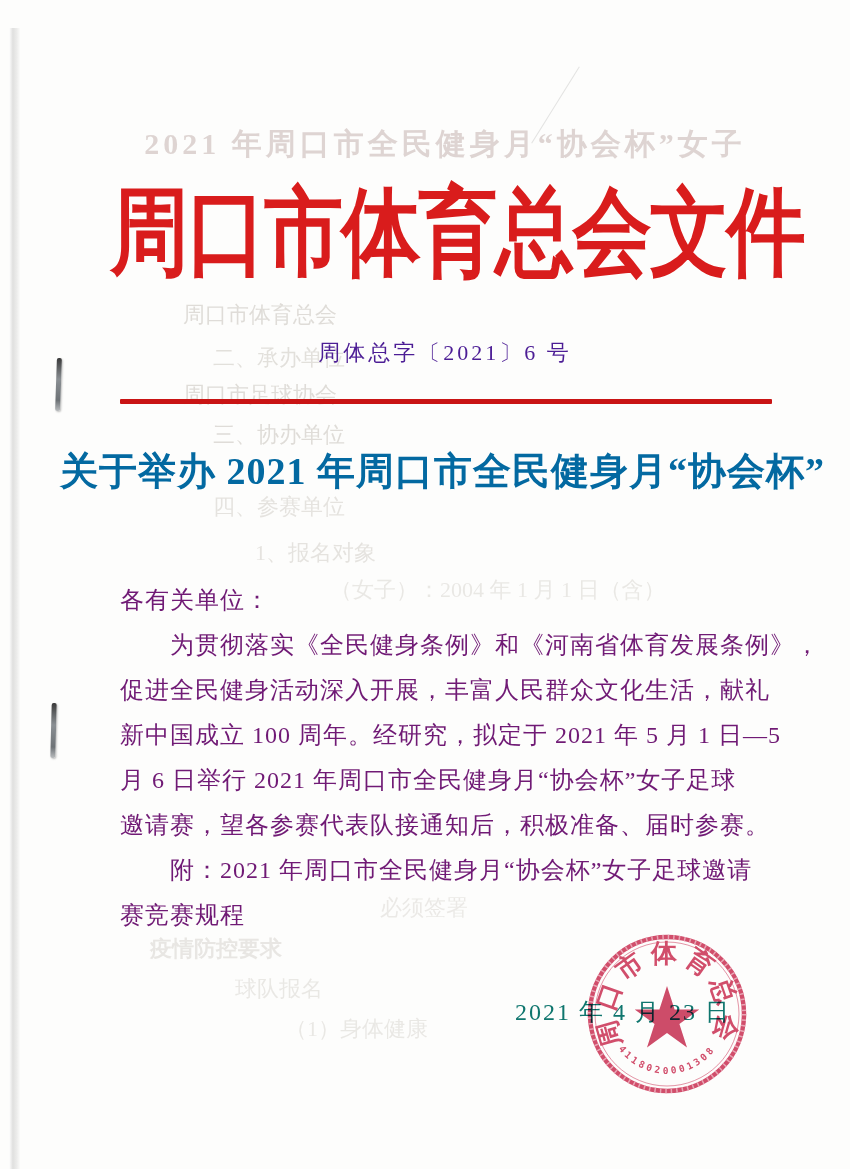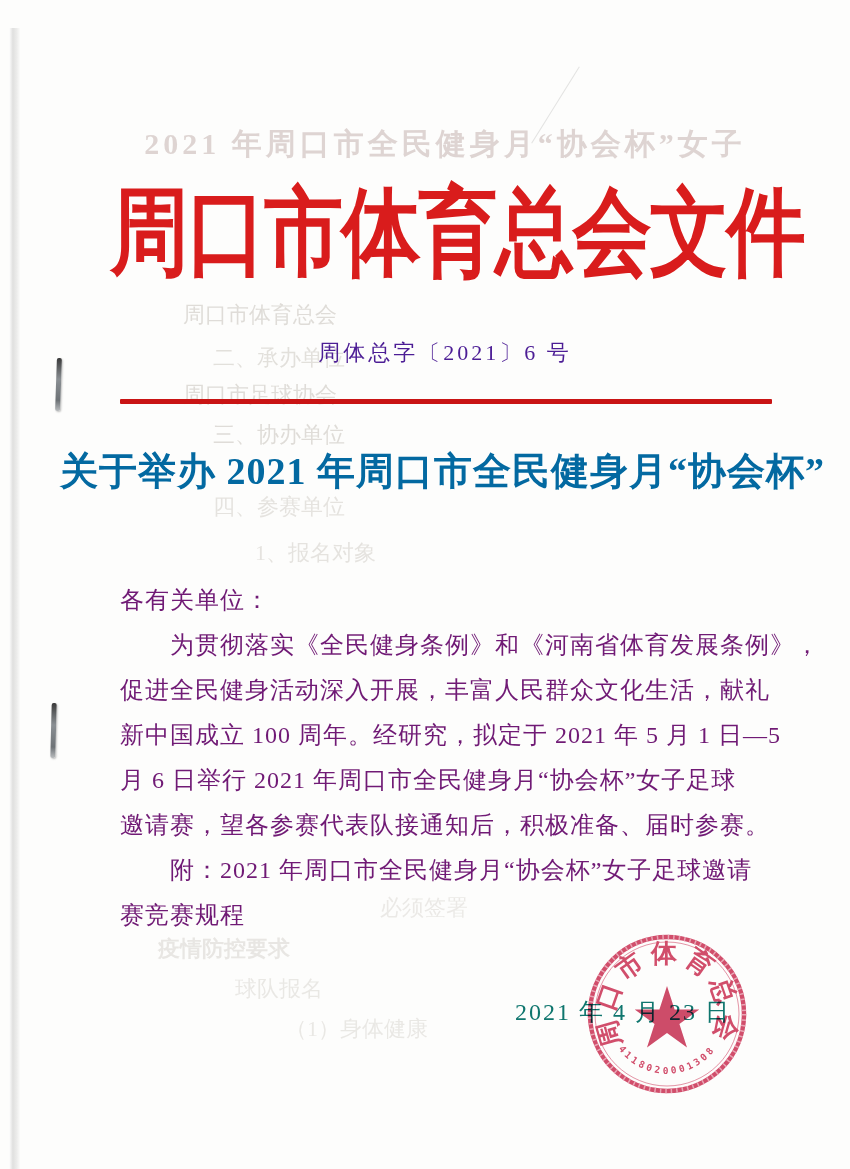--- a/index.html
+++ b/index.html
@@ -32,21 +32,21 @@
   .g2{top:184px;font-size:30px;font-weight:bold;letter-spacing:4px;opacity:.22;}
   .g-small{font-size:22px;opacity:.5;color:#c2bdb5;}
   .g3{left:183px;top:300px;}
   .g4{left:213px;top:343px;opacity:.45;}
   .g5{left:183px;top:380px;}
   .g6{left:213px;top:420px;}
   .g7{left:213px;top:492px;opacity:.4;}
   .g8{left:255px;top:538px;opacity:.4;}
   .g9{left:330px;top:575px;opacity:.32;}
   .g10{left:380px;top:893px;opacity:.3;}
-  .g11{left:158px;top:934px;opacity:.35;font-weight:bold;}
+  .g11{left:150px;top:934px;opacity:.35;font-weight:bold;}
   .g12{left:235px;top:974px;opacity:.32;}
   .g13{left:285px;top:1014px;opacity:.32;}
   
   .header-title{
     position:absolute;left:40px;top:160px;width:780px;height:145px;
     text-align:center;color:#d91c1c;font-weight:900;font-size:96px;line-height:145px;
     transform:scaleX(0.82);transform-origin:center;
     white-space:nowrap;letter-spacing:-2px;
     font-family:"Liberation Serif","DejaVu Serif",serif;
   }
@@ -94,20 +94,21 @@
   <div class="staple staple-1"></div>
   <div class="staple staple-2"></div>
 
   <div class="ghost ghost-center g1">2021 年周口市全民健身月“协会杯”女子</div>
   <div class="ghost g-small g3">周口市体育总会</div>
   <div class="ghost g-small g4">二、承办单位</div>
   <div class="ghost g-small g5">周口市足球协会</div>
   <div class="ghost g-small g6">三、协办单位</div>
   <div class="ghost g-small g7">四、参赛单位</div>
   <div class="ghost g-small g8">1、报名对象</div>
+  <div class="ghost g-small g9">（女子）：2004 年 1 月 1 日（含）</div>
   <div class="ghost g-small g10">必须签署</div>
   <div class="ghost g-small g11">疫情防控要求</div>
   <div class="ghost g-small g12">球队报名</div>
   <div class="ghost g-small g13">（1）身体健康</div>
 
   <div class="header-title">周口市体育总会文件</div>
 
   <div class="doc-number">周体总字〔2021〕6 号</div>
 
   <div class="red-rule"></div>

